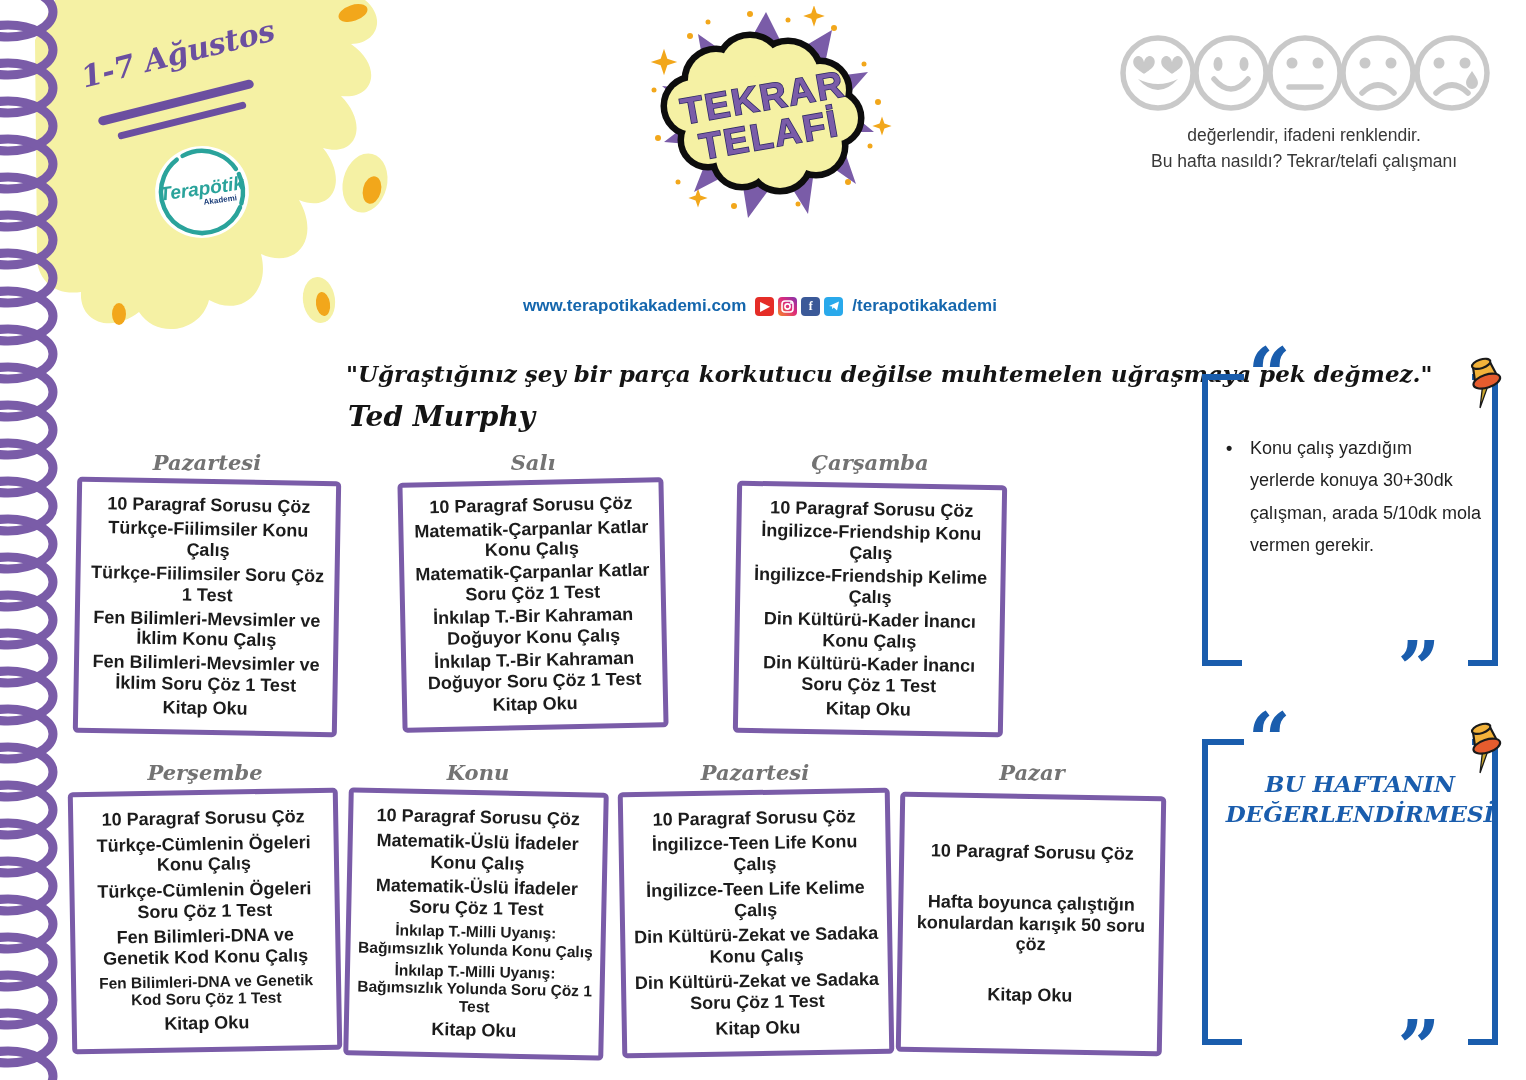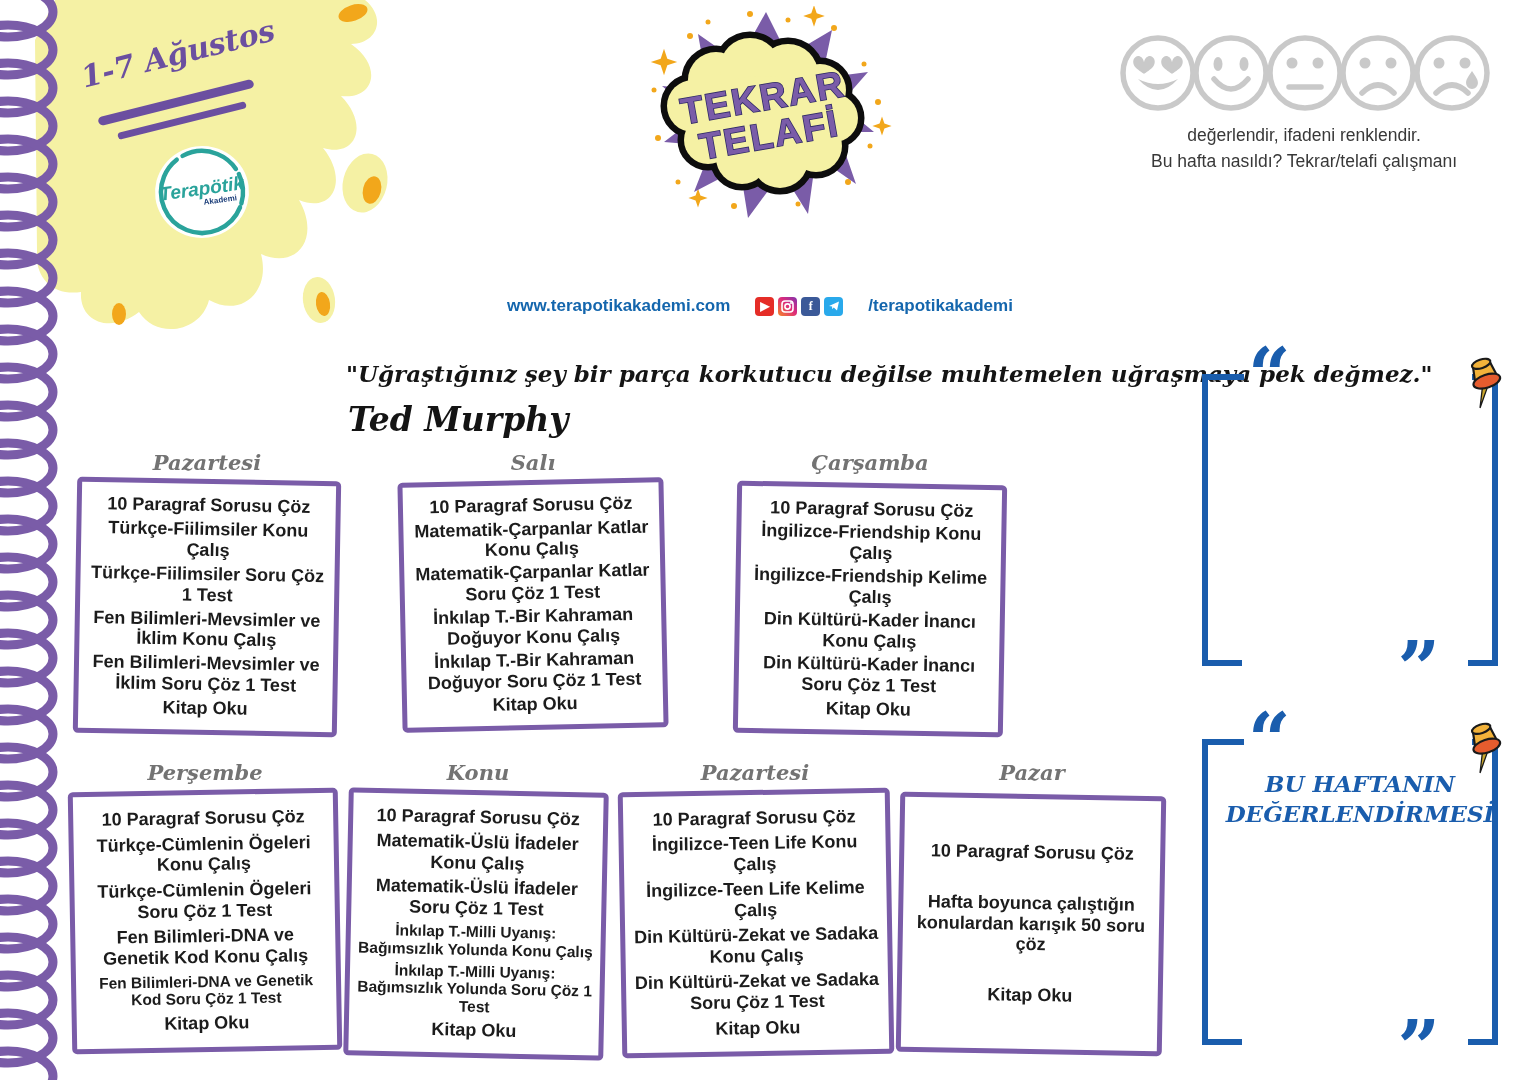--- a/index.html
+++ b/index.html
@@ -30,37 +30,37 @@
   .mood-caption{position:absolute;left:1108px;top:122px;width:392px;text-align:center;
      font-size:17.5px;color:#383838;line-height:1.5;font-weight:500;}
 
   
   .main-title{position:absolute;left:318px;top:206px;width:884px;text-align:center;
      font-size:55px;font-weight:bold;letter-spacing:1px;color:#8e6fb5;
      -webkit-text-stroke:5px #2d3a8e;paint-order:stroke fill;white-space:nowrap;}
 
   
   .web-row{position:absolute;left:335px;top:296px;width:850px;display:flex;
-     justify-content:center;gap:25px;}
+     justify-content:center;gap:9px;}
   .web-url,.web-handle{font-size:17px;font-weight:bold;color:#1466ad;}
   .soc-icons{display:flex;gap:4px;align-items:center;}
   .soc{width:19px;height:19px;border-radius:4px;display:flex;align-items:center;
      justify-content:center;color:#fff;font-size:12px;font-weight:bold;}
   .soc.yt{background:#e52d27;}
   .soc.ig{background:linear-gradient(45deg,#f58529,#dd2a7b 55%,#8134af);}
   .soc.fb{background:#3b5998;font-family:"Liberation Serif",serif;}
   .soc.tg{background:#29a9eb;}
 
   
   .quote-line{position:absolute;left:346px;top:360px;width:860px;
      font-family:"DejaVu Serif",serif;font-style:italic;font-weight:bold;
      font-size:23px;color:#141414;white-space:nowrap;}
   .quote-author{position:absolute;left:348px;top:400px;
      font-family:"DejaVu Serif",serif;font-style:italic;font-weight:bold;
-     font-size:33px;color:#141414;}
+     font-size:28px;color:#141414;}
 
   
   .day-header{position:absolute;text-align:center;font-family:"DejaVu Serif",serif;
      font-style:italic;font-weight:bold;font-size:21px;color:#737373;width:200px;}
   .day-box{position:absolute;background:#fff;border:5px solid #7a5ca8;border-radius:5px;
      box-sizing:border-box;padding:8px 6px;}
   .tasks{display:flex;flex-direction:column;justify-content:space-evenly;height:100%;}
   .task{font-weight:bold;font-size:18px;line-height:1.15;color:#1c1c1c;text-align:center;}
   .task.small{font-size:15.5px;}
   .day-box.sparse .tasks{justify-content:center;gap:30px;}
@@ -350,20 +350,23 @@
     <span class="q-open">“</span>
     <span class="q-close">”</span>
     <svg class="pin" width="52" height="62" viewBox="0 0 60 70">
       <g transform="rotate(-18 30 30)">
         <polygon points="24,36 13,60 30,38" fill="#caa62c" stroke="#1a1a1a" stroke-width="1.5"></polygon>
         <path d="M20,12 L17,29 L43,29 L40,12 Z" fill="#f2b23a" stroke="#1a1a1a" stroke-width="2.5"></path>
         <ellipse cx="30" cy="12" rx="11" ry="5" fill="#f2b23a" stroke="#1a1a1a" stroke-width="2.5"></ellipse>
         <ellipse cx="30" cy="33" rx="16" ry="7.5" fill="#e65c2e" stroke="#1a1a1a" stroke-width="2.5"></ellipse>
       </g>
     </svg>
+    <ul class="tip-bullets">
+        <li>Konu çalış yazdığım yerlerde konuya 30+30dk çalışman, arada 5/10dk mola vermen gerekir.</li>
+      </ul>
   </div>
 
   <div class="tipbox" style="left:1202px;top:739px;width:296px;height:306px;">
     <div class="edge-v l"></div>
     <div class="edge-v r"></div>
     <div class="stub tl"></div>
     <div class="stub tr"></div>
     <div class="stub bl"></div>
     <div class="stub br"></div>
     <span class="q-open">“</span>

